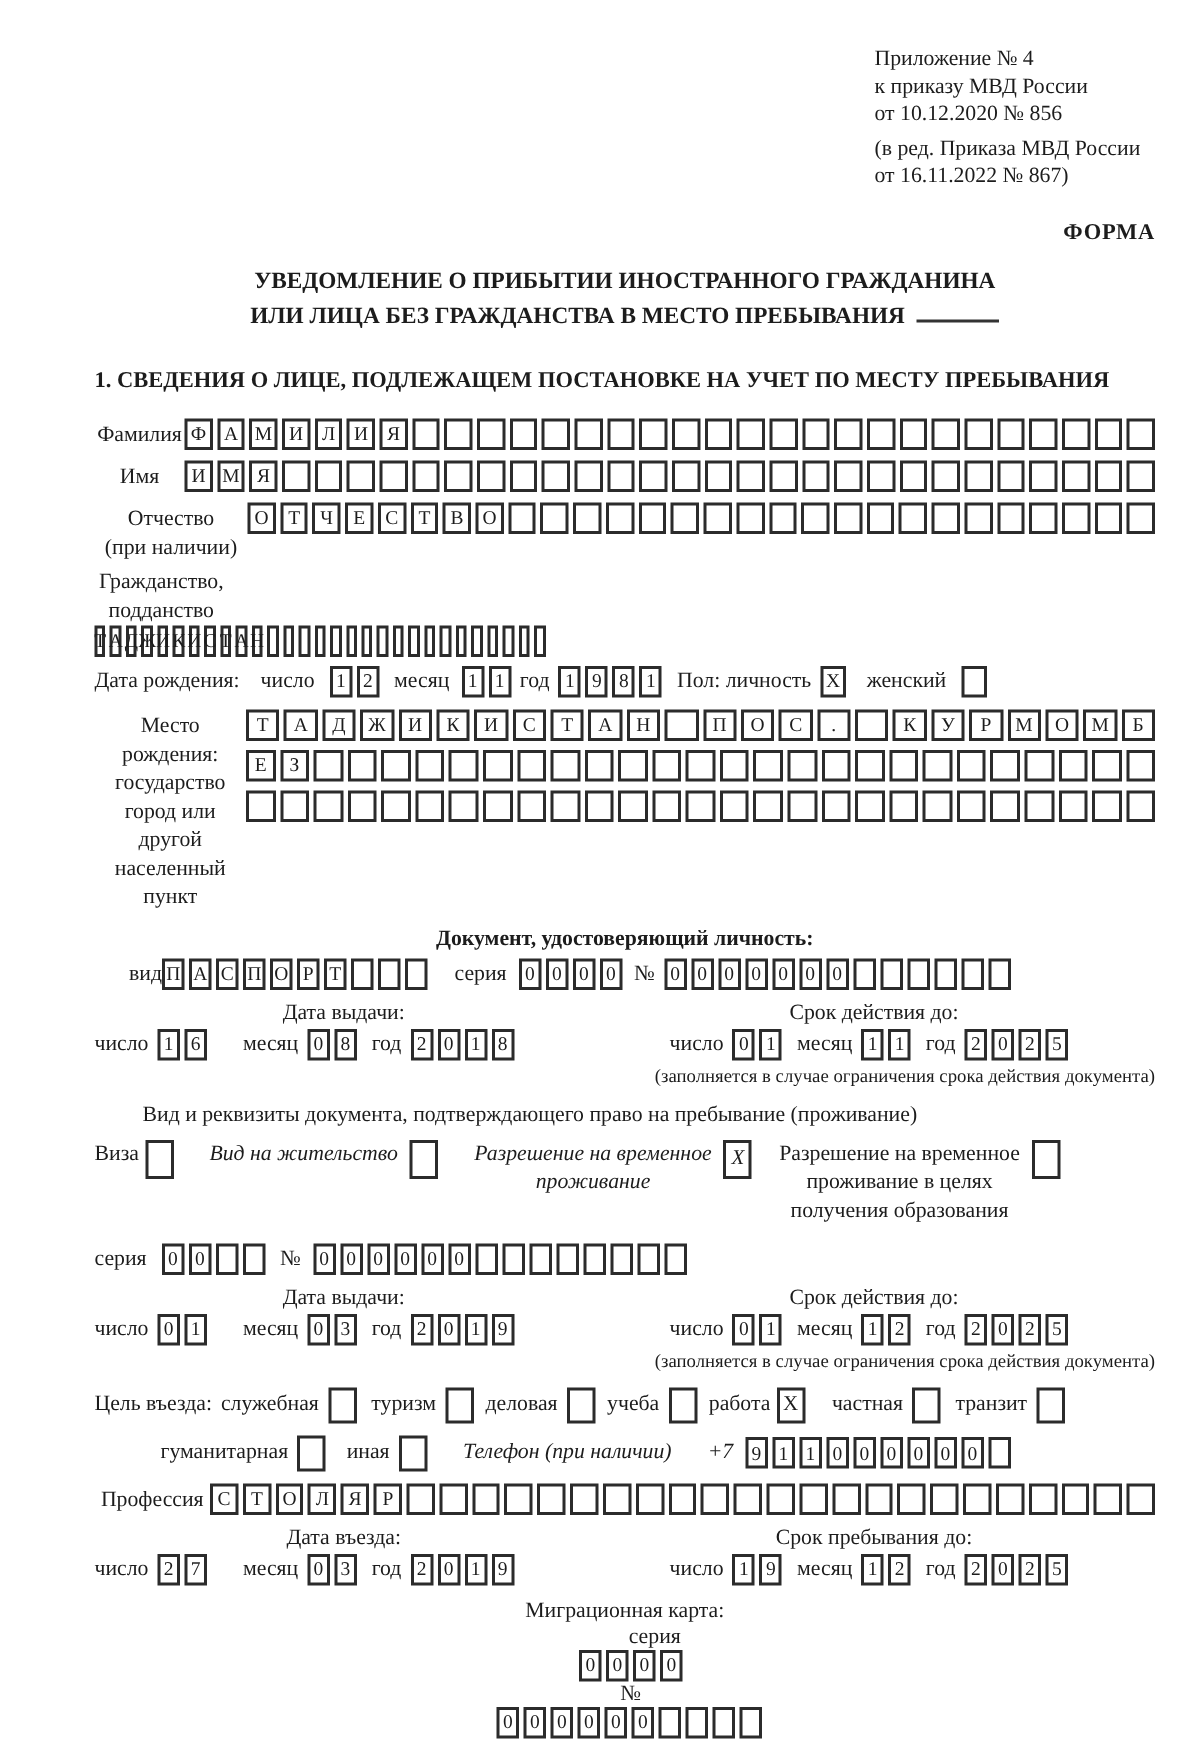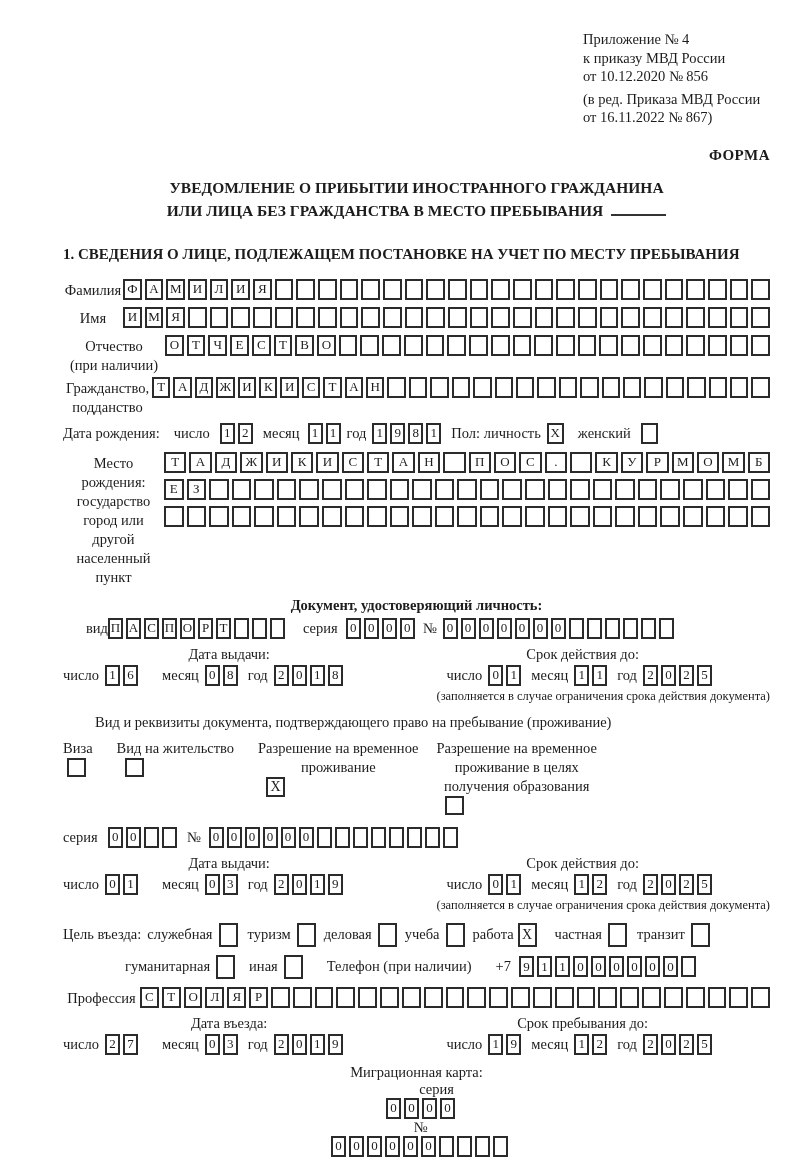--- a/index.html
+++ b/index.html
@@ -31,21 +31,21 @@
     height:21px; border:2px solid #2b2b2b; background:#fff;
     display:flex; align-items:center; justify-content:center;
     font-size:13px; min-width:0; font-family:"Liberation Serif", serif;
   }
   .cg { display:flex; gap:3px; }
   .cg .cell { flex:0 0 15px; width:15px; }
   .stack { display:flex; flex-direction:column; gap:6px; flex:1; min-width:0; }
 
   .inline-row { display:flex; align-items:center; margin-top:9px; }
   .inline-row > span.t { white-space:nowrap; }
-  .ml6{margin-left:6px;} .ml8{margin-left:8px;} .ml10{margin-left:10px;} .ml14{margin-left:14px;} .ml18{margin-left:18px;} .ml24{margin-left:24px;} .ml40{margin-left:40px;}
+  .ml6{margin-left:6px;} .ml8{margin-left:8px;} .ml10{margin-left:10px;} .ml14{margin-left:14px;} .ml18{margin-left:18px;} .ml24{margin-left:24px;font-style:italic;} .ml40{margin-left:40px;}
 
   .doc-head { text-align:center; font-weight:bold; font-size:14.5px; margin-top:10px; }
 
   .dh { display:flex; margin-top:7px; }
   .dh .c1 { flex:0 0 47%; text-align:center; }
   .dh .c2 { flex:1; text-align:center; }
   .drow { display:flex; align-items:center; margin-top:2px; }
   .dgroup { display:flex; align-items:center; }
   .dgroup .lbl { margin-right:6px; }
   .dgroup .cg { margin-right:10px; }
@@ -53,21 +53,21 @@
   .note { text-align:right; font-size:12.5px; margin-top:3px; }
 
   .para { margin-top:10px;margin-left:32px; }
   .para2 { margin-top:7px; }
 
   .cbrow { display:flex; align-items:flex-start; margin-top:8px; }
   .box {
     width:19px; height:26px; border:2px solid #2b2b2b; flex:0 0 19px;
     display:flex; align-items:center; justify-content:center; font-size:14px;
   }
-  .opt { display:flex; align-items:flex-start;flex-direction:column; }
+  .opt { display:flex; align-items:flex-start; }
   .opt .txt { line-height:19px; }
   .opt .txt.center { text-align:center; }
   .cbrow .box { margin-left:8px; }
 
   .purpose { display:flex; align-items:center; margin-top:10px; }
   .purpose .box { height:24px; margin-left:6px; }
 
   .rep { display:flex; align-items:flex-start; margin-top:8px; }
   .rep-label { width:101px; flex:0 0 101px; line-height:21px; padding-top:2px; }
 </style>
@@ -195,21 +195,21 @@
         <span class="cell"></span>
         <span class="cell"></span>
         <span class="cell"></span>
         <span class="cell"></span>
         <span class="cell"></span>
         <span class="cell"></span>
         <span class="cell"></span>
       </div>
   </div>
 
-  <div class="frow" style="margin-top:2px;">
+  <div class="frow" style="margin-top:2px;flex-direction:column;">
     <div class="flabel w89">
       <div>Гражданство,</div>
       <div>подданство</div>
     </div>
     <div class="cells grow">
         <span class="cell">Т</span>
         <span class="cell">А</span>
         <span class="cell">Д</span>
         <span class="cell">Ж</span>
         <span class="cell">И</span>
@@ -560,21 +560,21 @@
     <span class="box"></span>
     <span class="t ml8">работа</span>
     <span class="box" style="margin-left:4px;">X</span>
     <span class="t" style="margin-left:18px;">частная</span>
     <span class="box ml10"></span>
     <span class="t ml10">транзит</span>
     <span class="box ml8"></span>
   </div>
 
   <div class="purpose" style="margin-top:8px;">
-    <span class="t" style="margin-left:62px;">гуманитарная</span>
+    <span class="t" style="margin-left:44px;">гуманитарная</span>
     <span class="box ml10"></span>
     <span class="t ml14">иная</span>
     <span class="box ml10"></span>
     <span class="t ml24">Телефон (при наличии)</span>
     <span class="t ml24">+7</span>
     <span class="cg ml8">
         <span class="cell">9</span>
         <span class="cell">1</span>
         <span class="cell">1</span>
         <span class="cell">0</span>

